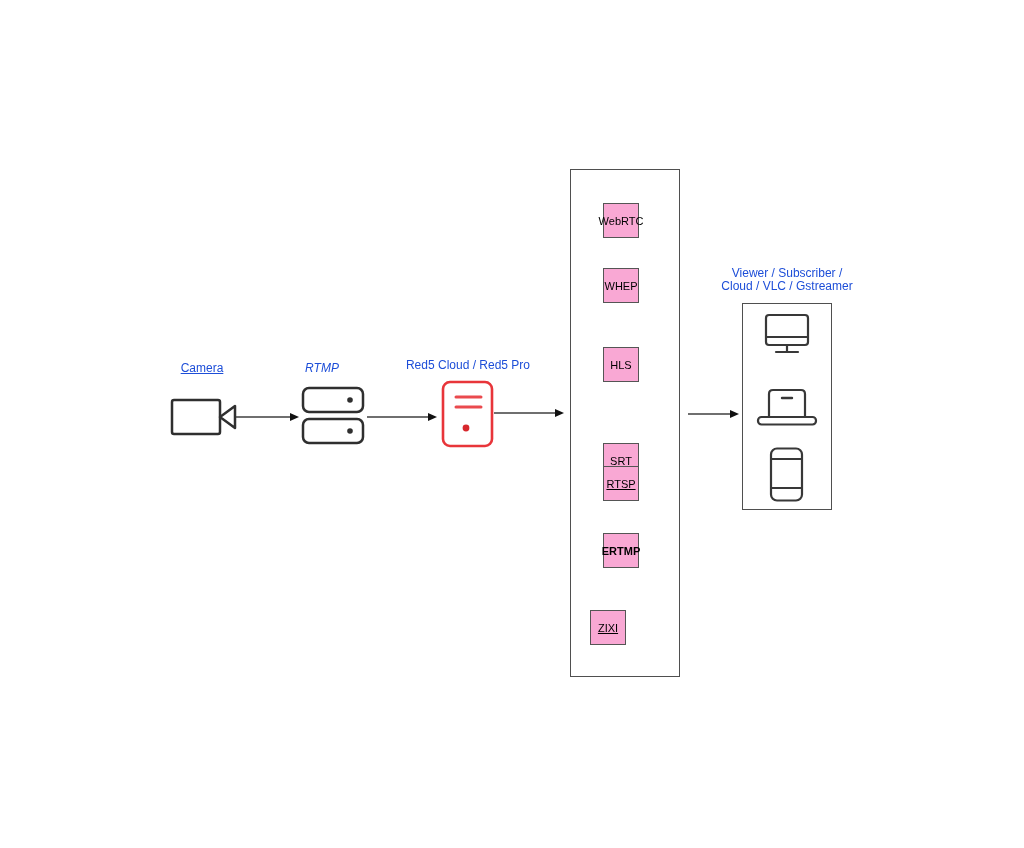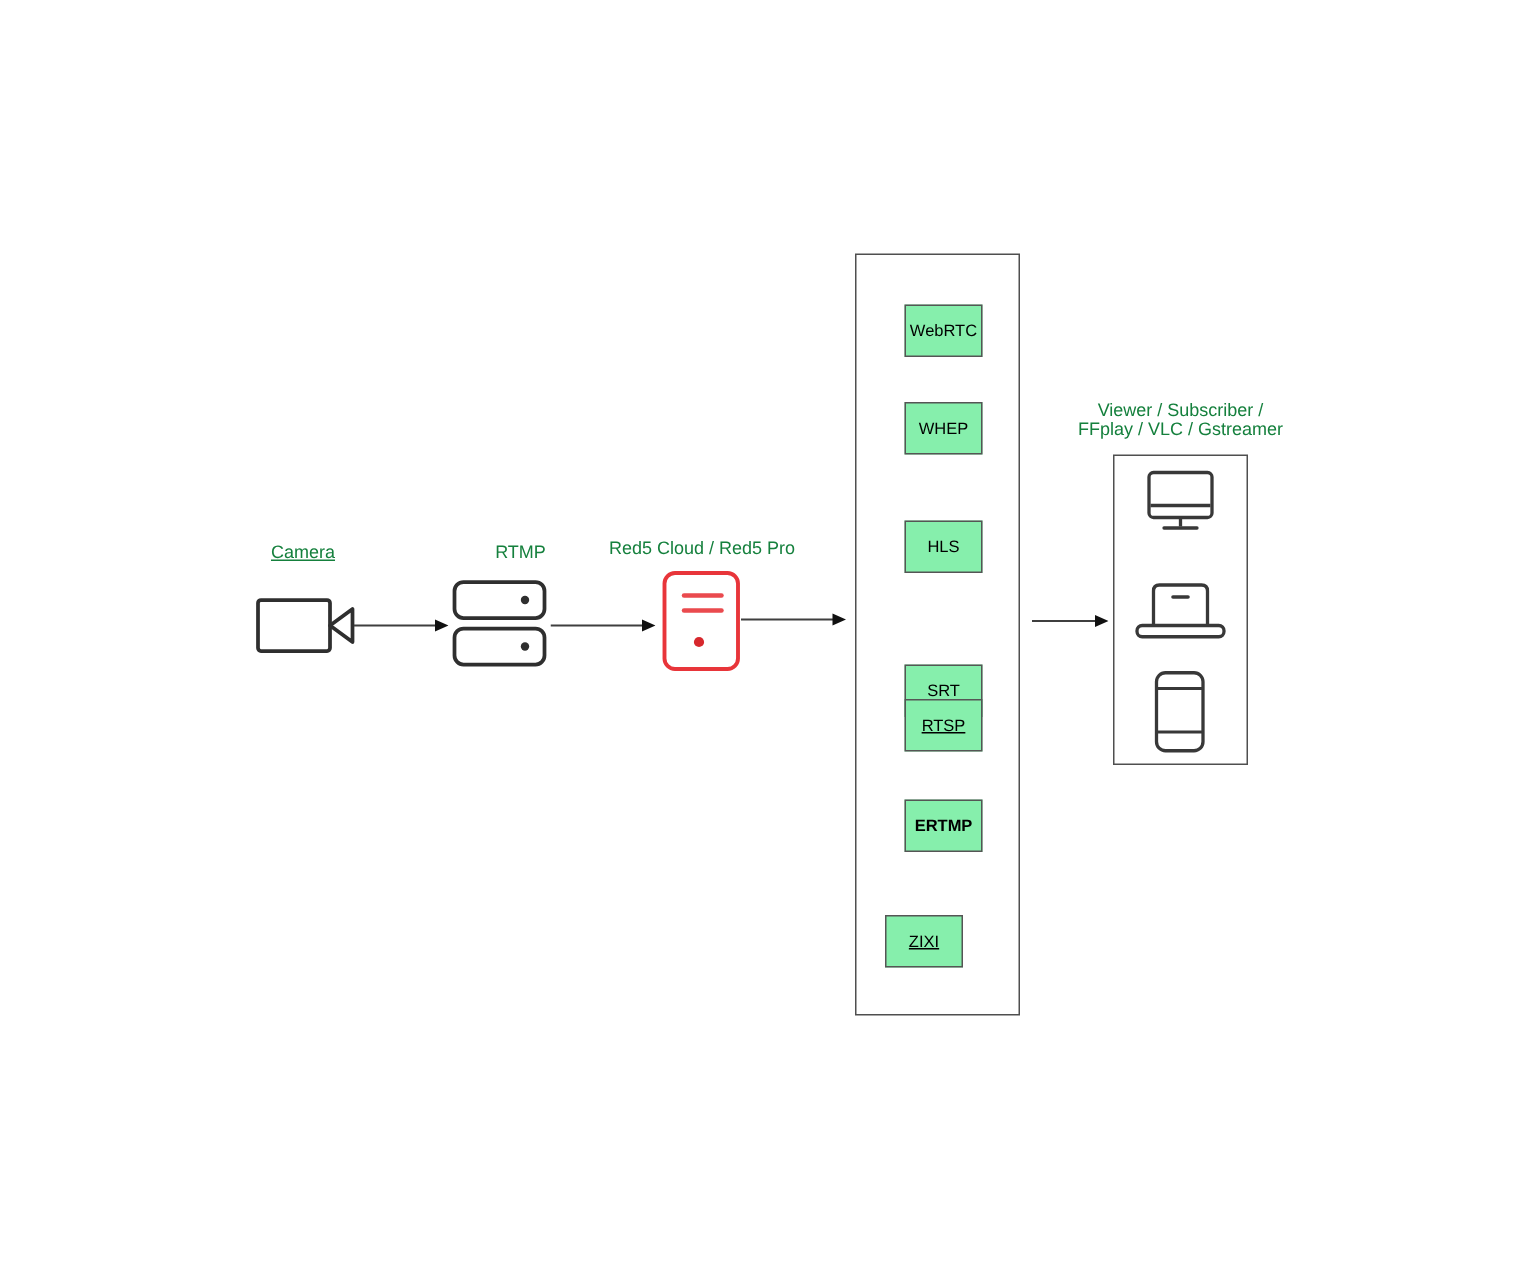--- a/index.html
+++ b/index.html
@@ -3,25 +3,25 @@
 <meta charset="utf-8">
 <style>
   html,body{margin:0;padding:0;background:#ffffff;}
   .canvas{
     position:relative;width:1024px;height:848px;background:#ffffff;overflow:hidden;
     font-family:"Liberation Sans",sans-serif;color:#000000;
   }
   .abs{position:absolute;}
   .label{
     position:absolute;font-size:12px;line-height:13px;text-align:center;
-    color:#15803d;white-space:nowrap;
+    color:#1d4ed8;white-space:nowrap;
   }
   .proto-box{
-    position:absolute;width:52px;height:35px;box-sizing:border-box;
-    border:1px solid #555555;background:#86efac;
+    position:absolute;width:36px;height:35px;box-sizing:border-box;
+    border:1px solid #555555;background:#f9a8d4;
     display:flex;align-items:center;justify-content:center;
     font-size:11px;color:#000000;
   }
   .container-box{
     position:absolute;box-sizing:border-box;border:1px solid #4f4f4f;background:#ffffff;
   }
   svg{display:block;}
 </style>
 </head>
 <body>
@@ -32,21 +32,21 @@
   <svg class="abs" style="left:169px;top:397px;" width="70" height="40" viewBox="0 0 70 40">
     <rect x="3" y="3" width="48" height="34" rx="2" fill="#ffffff" stroke="#2f2f2f" stroke-width="2.5"></rect>
     <polygon points="51,20 66,9 66,31" fill="#ffffff" stroke="#2f2f2f" stroke-width="2.5" stroke-linejoin="round"></polygon>
   </svg>
 
   <svg class="abs" style="left:236px;top:411px;" width="63" height="12" viewBox="0 0 63 12">
     <line x1="0" y1="6" x2="55" y2="6" stroke="#3f3f3f" stroke-width="1.3"></line>
     <polygon points="54,2 63,6 54,10" fill="#111111"></polygon>
   </svg>
 
-  <div class="label" style="left:297px;top:362px;width:100px;">RTMP</div>
+  <div class="label" style="left:272px;top:362px;width:100px;font-style:italic;">RTMP</div>
   <svg class="abs" style="left:301px;top:386px;" width="64" height="60" viewBox="0 0 64 60">
     <rect x="2" y="2" width="60" height="24" rx="6" fill="#ffffff" stroke="#2f2f2f" stroke-width="2.5"></rect>
     <rect x="2" y="33" width="60" height="24" rx="6" fill="#ffffff" stroke="#2f2f2f" stroke-width="2.5"></rect>
     <circle cx="49" cy="14" r="2.8" fill="#2f2f2f"></circle>
     <circle cx="49" cy="45" r="2.8" fill="#2f2f2f"></circle>
   </svg>
 
   <svg class="abs" style="left:367px;top:411px;" width="70" height="12" viewBox="0 0 70 12">
     <line x1="0" y1="6" x2="62" y2="6" stroke="#3f3f3f" stroke-width="1.3"></line>
     <polygon points="61,2 70,6 61,10" fill="#111111"></polygon>
@@ -75,21 +75,21 @@
   <div class="proto-box" style="left:603px;top:533px;font-weight:bold;">ERTMP</div>
   <div class="proto-box" style="left:590px;top:610px;text-decoration:underline;">ZIXI</div>
 
   <svg class="abs" style="left:688px;top:408px;" width="51" height="12" viewBox="0 0 51 12">
     <line x1="0" y1="6" x2="43" y2="6" stroke="#3f3f3f" stroke-width="1.3"></line>
     <polygon points="42,2 51,6 42,10" fill="#111111"></polygon>
   </svg>
 
   <div class="label" style="left:707px;top:267px;width:160px;">
     <div>Viewer / Subscriber /</div>
-    <div>FFplay / VLC / Gstreamer</div>
+    <div>Cloud / VLC / Gstreamer</div>
   </div>
 
   <div class="container-box" style="left:742px;top:303px;width:90px;height:207px;"></div>
 
   <svg class="abs" style="left:763px;top:312px;" width="48" height="43" viewBox="0 0 48 43">
     <rect x="3" y="3" width="42" height="30" rx="3" fill="#ffffff" stroke="#383838" stroke-width="2.2"></rect>
     <line x1="4" y1="25" x2="44" y2="25" stroke="#383838" stroke-width="2.2"></line>
     <line x1="24" y1="33" x2="24" y2="39" stroke="#383838" stroke-width="2.2"></line>
     <line x1="13" y1="40" x2="35" y2="40" stroke="#383838" stroke-width="2.2" stroke-linecap="round"></line>
   </svg>

